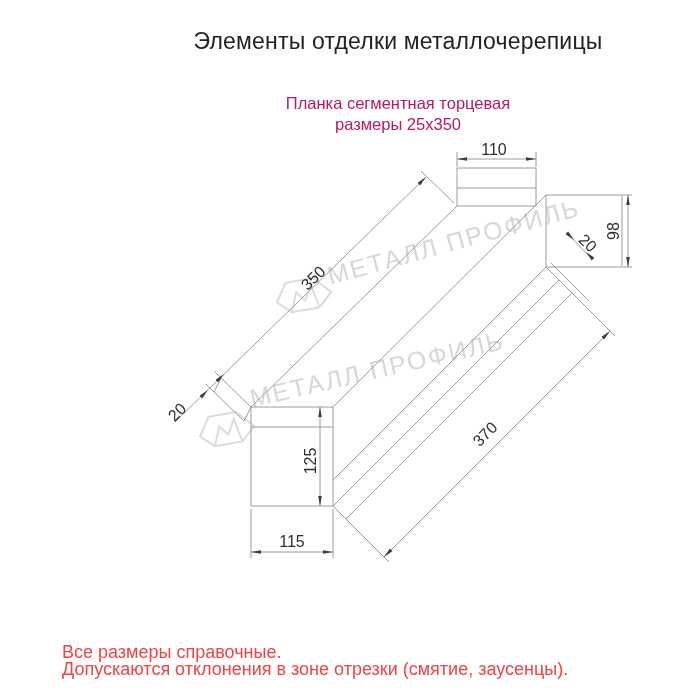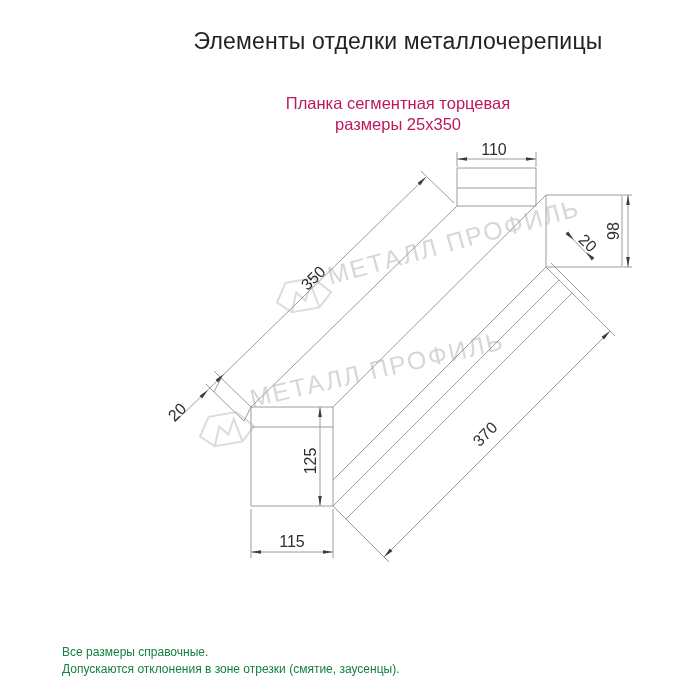--- a/index.html
+++ b/index.html
@@ -3,21 +3,21 @@
 <meta charset="utf-8">
 <style>
   html,body{margin:0;padding:0;background:#ffffff;}
   .page{position:relative;width:700px;height:700px;background:#fff;overflow:hidden;
         font-family:"Liberation Sans",sans-serif;margin-left:48px;}
   .title{position:absolute;top:28px;left:0;width:700px;text-align:center;
          font-size:23px;color:#222;letter-spacing:0.2px;}
   .subtitle{position:absolute;top:93px;left:0;width:700px;text-align:center;
             font-size:16.5px;line-height:21px;color:#be185d;}
   .drawing{position:absolute;top:0;left:0;}
-  .footer{position:absolute;left:14px;top:644px;font-size:12px;line-height:17px;color:#15803d;}
+  .footer{position:absolute;left:14px;top:644px;font-size:18px;line-height:17px;color:#ef4444;}
   svg line, svg polygon.outline, svg path.logo, svg polyline{vector-effect:non-scaling-stroke;}
   .ln{stroke:#9c9c9c;stroke-width:1;fill:none;}
   .arr{fill:#3c3c3c;stroke:none;}
   .dim{font-family:"Liberation Sans",sans-serif;font-size:16px;fill:#2e2e2e;}
   .wm{font-family:"Liberation Sans",sans-serif;font-size:25px;letter-spacing:2px;
       fill:#d7d7d7;}
   .logo{stroke:#dcdcdc;stroke-width:2;fill:none;}
 </style>
 </head>
 <body>

